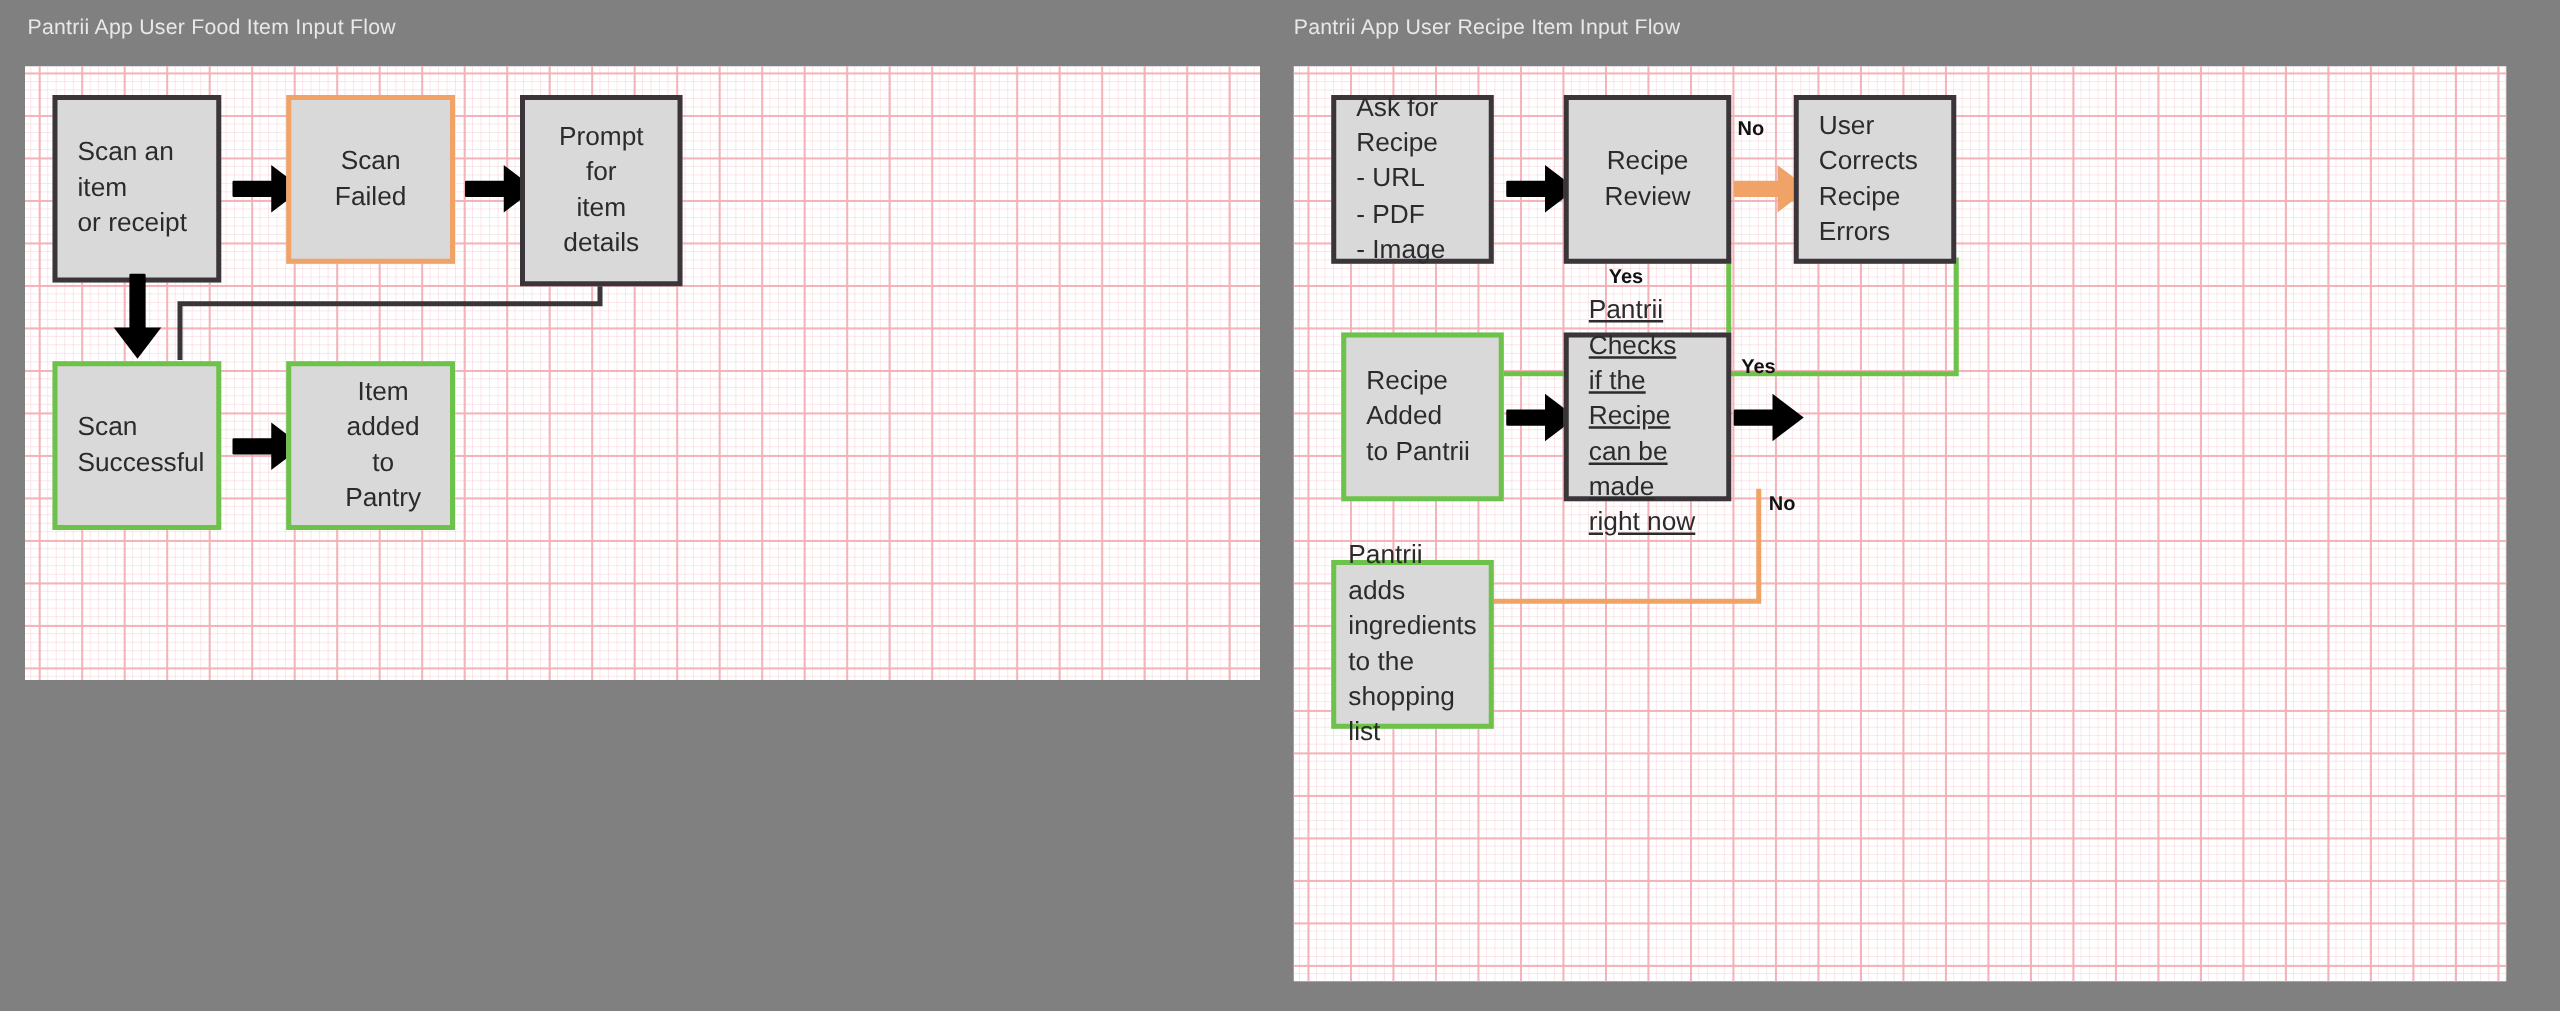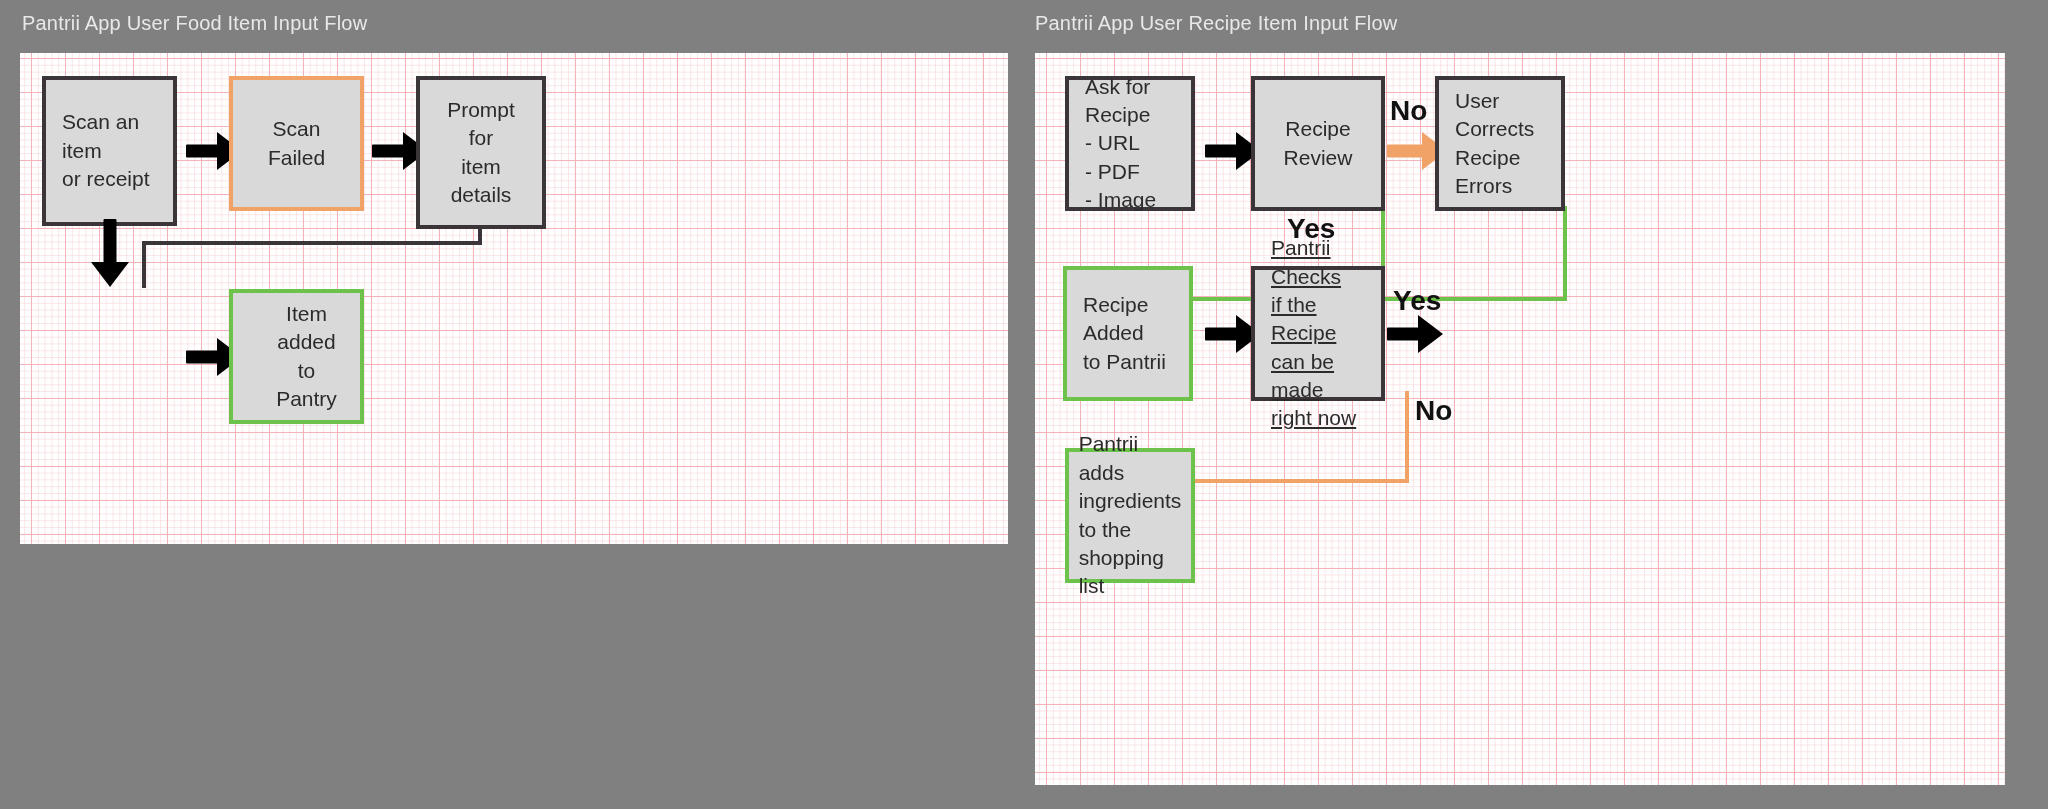--- a/index.html
+++ b/index.html
@@ -9,21 +9,21 @@
     width: 2048px; height: 809px;
     background: #808080;
     font-family: "Liberation Sans", sans-serif;
     overflow: hidden;
   }
   #root { position: relative; width: 2048px; height: 809px; }
 
   .panel-title {
     position: absolute;
     color: #e8e8e8;
-    font-size: 20px;
+    font-size: 17px;
     font-family: "Liberation Sans", sans-serif;
     letter-spacing: 0.2px;
     white-space: nowrap;
   }
   #title-left  { left: 22px;  top: 12px; }
   #title-right { left: 1035px; top: 12px; }
 
   .canvas {
     position: absolute;
     background-color: #ffffff;
@@ -88,21 +88,21 @@
     border-right: 19px solid transparent;
   }
   .arrow.black.down .head { border-top: 25px solid #000000; }
 
   
   .conn { position: absolute; left: 0; top: 0; overflow: visible; }
 
   
   .edge-label {
     position: absolute;
-    font-size: 28px;
+    font-size: 16px;
     font-weight: bold;
     color: #111111;
     font-family: "Liberation Sans", sans-serif;
     white-space: nowrap;
   }
 </style>
 </head>
 <body>
 
 <div id="root">
@@ -137,20 +137,24 @@
     <div class="node dark center" style="left:396px; top:23px; width:130px; height:153px;">
       <span>Prompt for
 item details</span>
     </div>
 
     <div class="arrow black down" style="left:71px; top:166px; width:38px; height:68px;">
       <div class="shaft" style="height:50px;"></div>
       <div class="head"></div>
     </div>
 
+    <div class="node green" style="left:22px; top:236px; width:135px; height:135px;">
+      <span>Scan
+Successful</span>
+    </div>
 
     <div class="arrow black right" style="left:166px; top:285px; width:56px; height:38px;">
       <div class="shaft" style="width:40px;"></div>
       <div class="head"></div>
     </div>
 
     <div class="node green center" style="left:209px; top:236px; width:135px; height:135px;padding-left:36px;">
       <span>Item added
 to Pantry</span>
     </div>
@@ -196,21 +200,21 @@
 
     <div class="node dark" style="left:400px; top:23px; width:130px; height:135px;">
       <span>User Corrects
 Recipe Errors</span>
     </div>
 
     <div class="edge-label" style="left:252px; top:160px;">
       <span>Yes</span>
     </div>
 
-    <div class="node green" style="left:28px; top:213px; width:130px; height:135px;">
+    <div class="node green" style="left:38px; top:213px; width:130px; height:135px;">
       <span>Recipe Added
 to Pantrii</span>
     </div>
 
     <div class="arrow black right" style="left:170px; top:262px; width:56px; height:38px;">
       <div class="shaft" style="width:40px;"></div>
       <div class="head"></div>
     </div>
 
     <div class="node dark" style="left:216px; top:213px; width:134px; height:135px;text-decoration:underline;">

